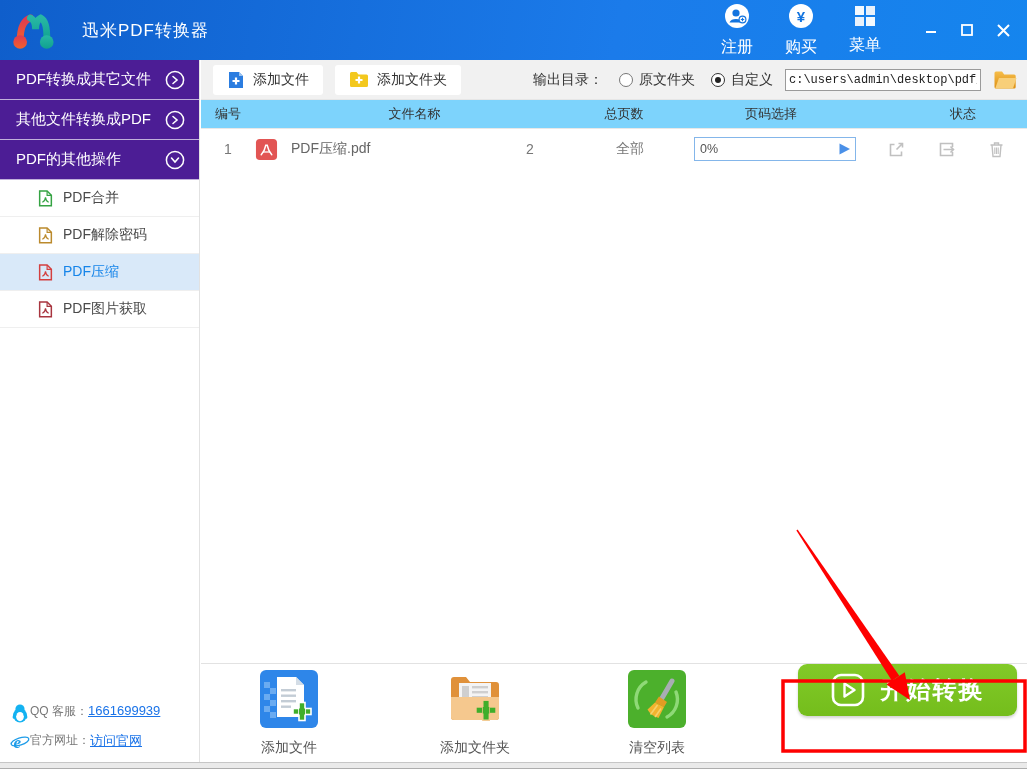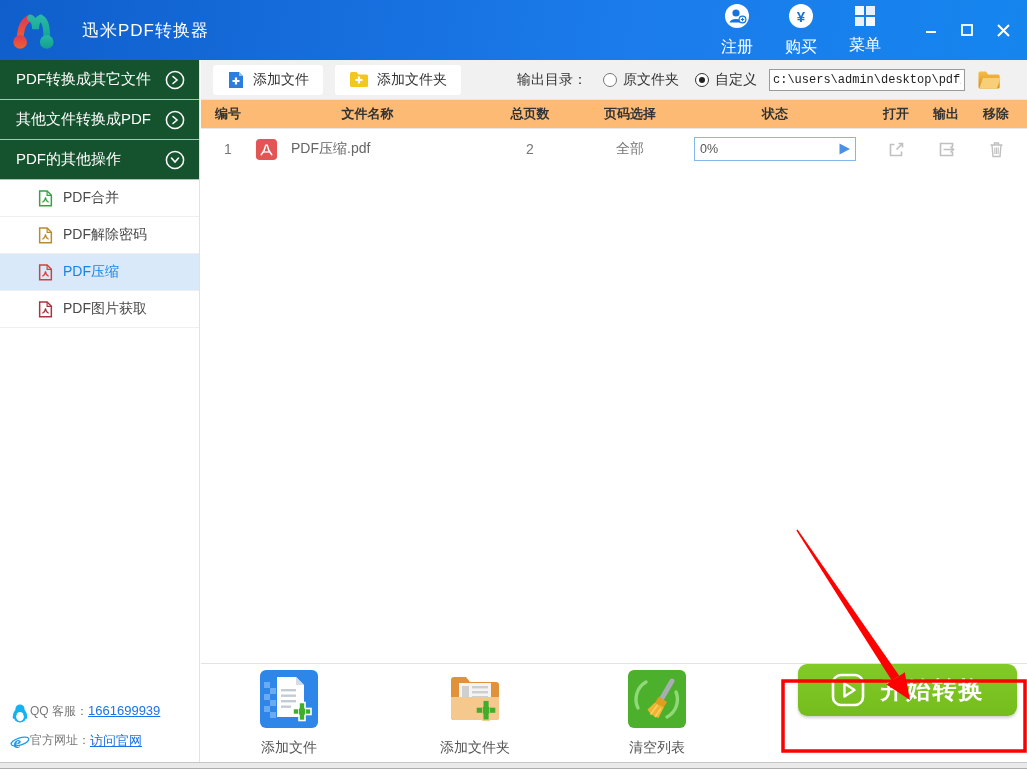--- a/index.html
+++ b/index.html
@@ -15,52 +15,52 @@
   .logo { width:50px; height:48px; margin-left:8px; }
   .app-title { color:#fff; font-size:17px; margin-left:8px; letter-spacing:1px; }
   .titlebar-right { position:absolute; right:0; top:0; height:60px; display:flex; align-items:center; }
   .tb-btn { display:flex; align-items:center; gap:8px; color:#fff; font-size:16px; margin-right:32px; cursor:pointer;flex-direction:column; }
   .win-controls { display:flex; align-items:center; margin-right:6px; }
   .win-btn { width:36px; height:40px; display:flex; align-items:center; justify-content:center; cursor:pointer; }
 
   
   .sidebar { position:absolute; left:0; top:60px; width:200px; height:702px;
     background:#fff; border-right:1px solid #e2e2e2; }
-  .side-group { height:40px; background:#14532d; color:#fff; font-size:15px;
+  .side-group { height:40px; background:#4c1d95; color:#fff; font-size:15px;
     display:flex; align-items:center; justify-content:space-between;
     padding:0 14px 0 16px; border-bottom:1px solid rgba(255,255,255,.65); cursor:pointer; }
   .side-sub { height:37px; display:flex; align-items:center; gap:10px;
     padding-left:38px; font-size:14px; color:#4a4a4a; border-bottom:1px solid #efefef; cursor:pointer; }
   .side-sub.selected { background:#d9e9f9; color:#1584e9; }
   .pdf-doc-icon { width:15px; height:17px; flex:0 0 auto; }
   .contact { position:absolute; left:10px; bottom:10px; font-size:12px; color:#777; }
   .contact-line { display:flex; align-items:flex-start; gap:0; margin-top:9px; }
   .contact a { color:#1a73e8; font-size:13px; }
 
   
   .main { position:absolute; left:201px; top:60px; width:826px; height:492px; background:#fff; }
 
   .toolbar { position:absolute; left:0; top:0; width:826px; height:40px;
     background:#f1f1f1; border-bottom:1px solid #e6e6e6; display:flex; align-items:center; }
   .tool-btn { display:flex; align-items:center; gap:8px; background:#fff; border-radius:3px;
     height:30px; padding:0 14px; margin-left:12px; font-size:14px; color:#333; cursor:pointer; }
-  .outdir { display:flex; align-items:center; margin-left:56px; font-size:14px; color:#333; }
+  .outdir { display:flex; align-items:center; margin-left:72px; font-size:14px; color:#333; }
   .radio { width:14px; height:14px; border:1px solid #777; border-radius:50%;
     display:inline-block; position:relative; margin:0 6px 0 16px; background:#fff; cursor:pointer; flex:0 0 auto; }
   .radio.checked { border-color:#333; }
   .radio.checked::after { content:""; position:absolute; left:3px; top:3px; width:6px; height:6px;
     border-radius:50%; background:#222; }
   .path-input { width:196px; height:22px; margin-left:12px; border:1px solid #9a9a9a; background:#fff;
     font-family:"Liberation Mono","DejaVu Sans Mono",monospace; font-size:12px; color:#222; padding:0 3px; }
   .folder-open-icon { width:24px; height:20px; margin-left:12px; cursor:pointer; }
 
   
   .grid-cols { display:grid; grid-template-columns:54px 225px 100px 100px 190px 52px 48px 52px; align-items:center; }
   .table-header { position:absolute; left:0; top:40px; width:826px; height:29px;
-    background:#fdba74; border-bottom:1px solid #e8e8e8; font-size:13px; font-weight:bold; color:#333; }
+    background:#7dd3fc; border-bottom:1px solid #e8e8e8; font-size:13px; font-weight:normal; color:#333;gap:47px; }
   .table-header > div { text-align:center; }
   .table-header > .col-name { text-align:center; }
   .file-row { position:absolute; left:0; top:69px; width:826px; height:40px; font-size:14px; color:#777; }
   .file-row .cell-center { text-align:center; }
   .cell-name { display:flex; align-items:center; gap:13px; color:#666; }
   .file-pdf-icon { width:23px; height:23px; flex:0 0 auto; }
   .progress { width:162px; height:24px; border:1px solid #84b6ea; background:#fff; margin:0 auto;
     display:flex; align-items:center; justify-content:space-between; padding:0 4px 0 5px; }
   .progress span { font-size:12.5px; color:#555; }
   .row-icon { width:19px; height:19px; margin:0 auto; display:block; cursor:pointer; }

